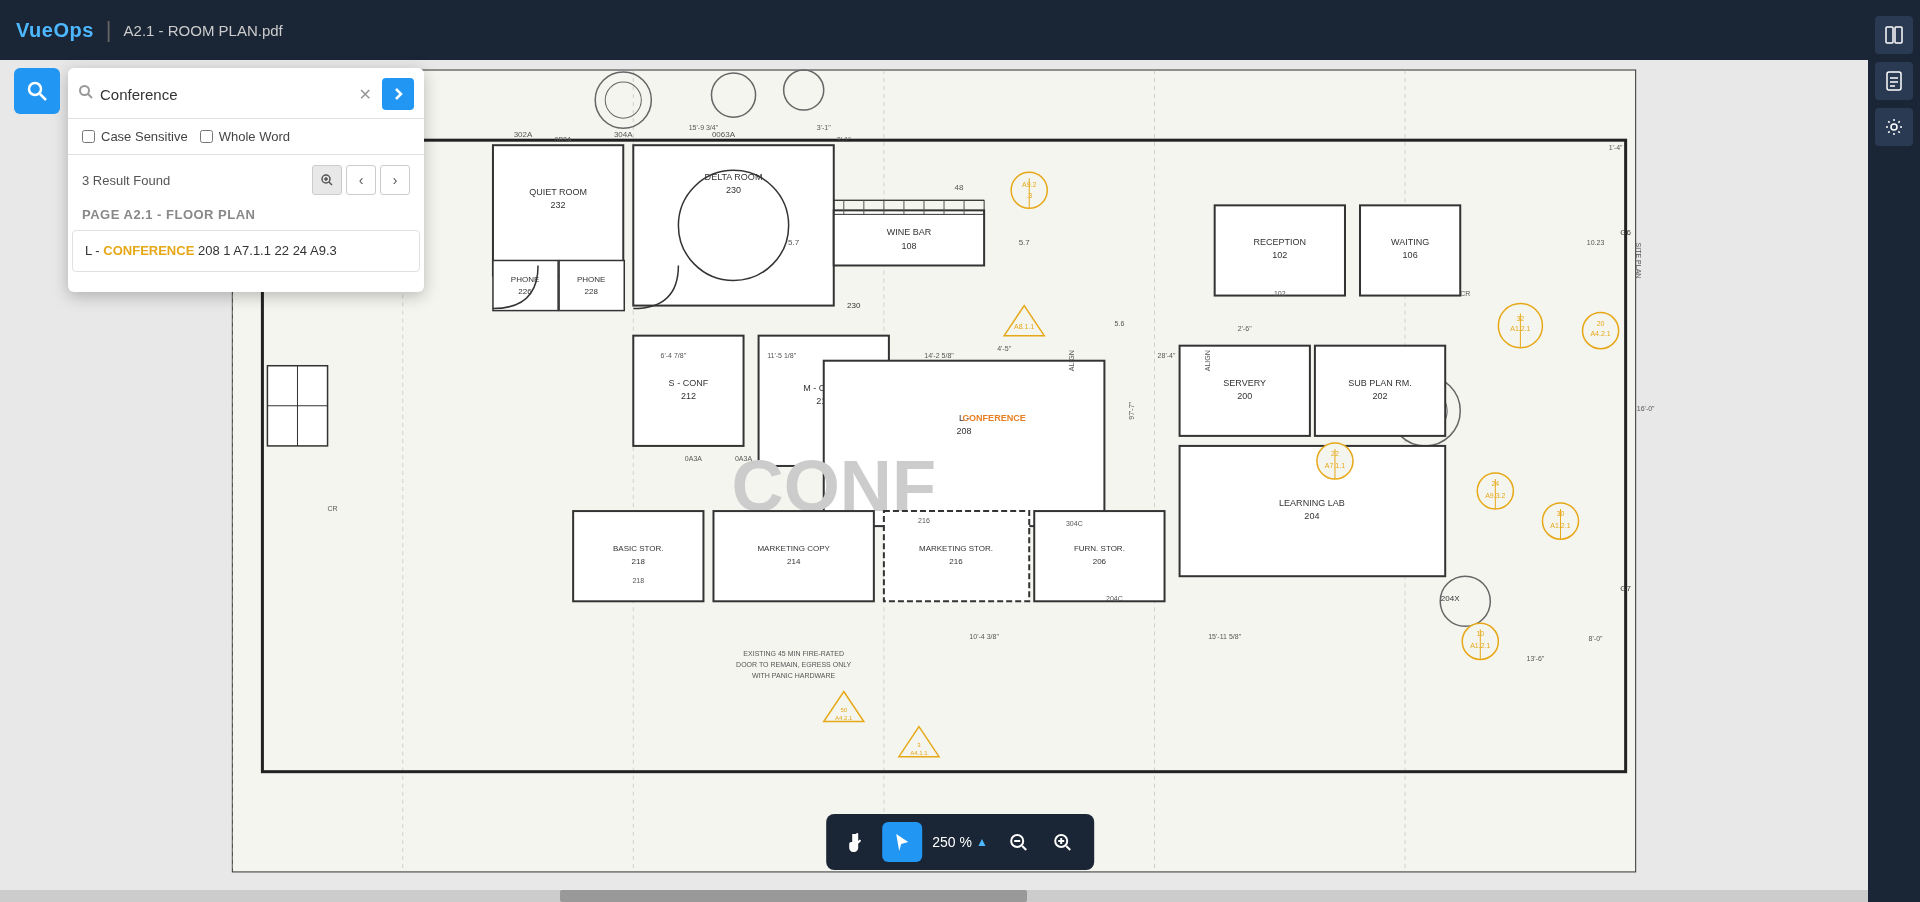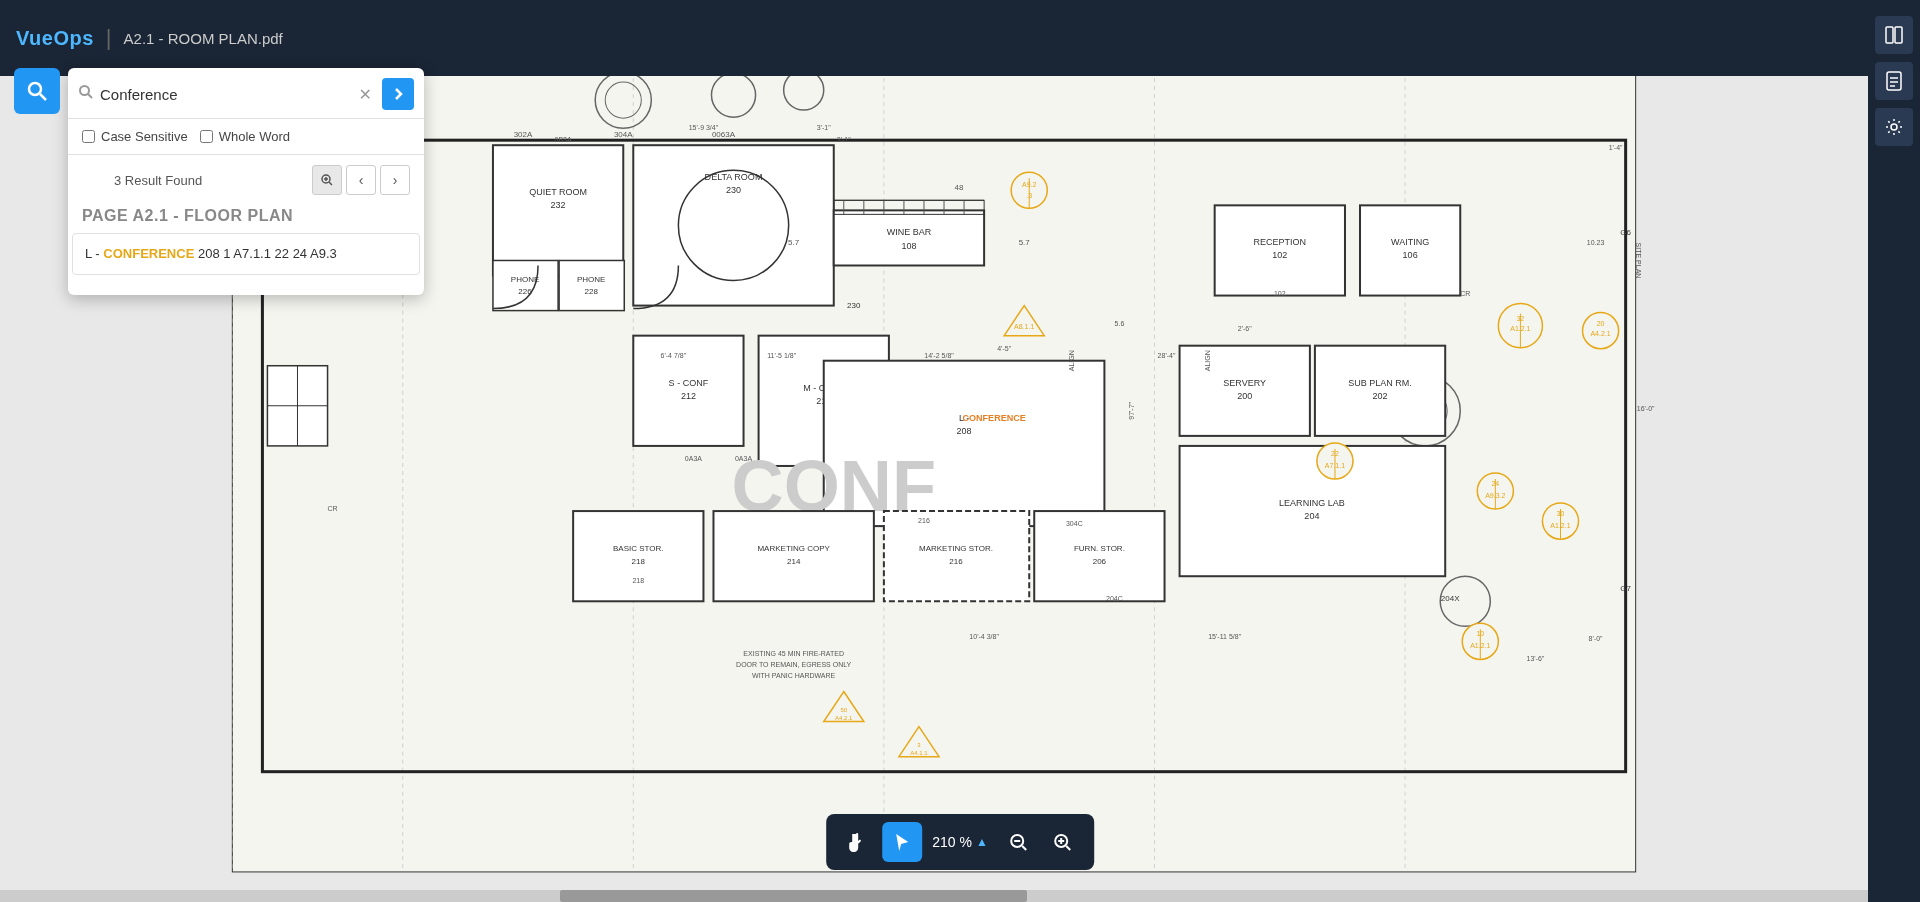--- a/index.html
+++ b/index.html
@@ -2,21 +2,21 @@
 <html><head>
   <meta charset="utf-8">
   <style>
     * { box-sizing: border-box; margin: 0; padding: 0; }
     body { font-family: Arial, sans-serif; background: #f0f0f0; overflow: hidden; width: 1920px; height: 902px; }
 
     
     #topbar {
       position: absolute;
       top: 0; left: 0; right: 0;
-      height: 76px;
+      height: 60px;
       background: #1a2535;
       display: flex;
       align-items: center;
       padding: 12px 16px;
       z-index: 100;
     }
     #topbar .logo {
       color: white;
       font-size: 20px;
       font-weight: bold;
@@ -131,21 +131,20 @@
       font-size: 13px; color: #444; cursor: pointer;
     }
     .checkbox-label input { cursor: pointer; }
 
     
     .results-header {
       display: flex;
       align-items: center;
       justify-content: space-between;
       padding: 10px 14px 6px 14px;
-      margin-left: 32px;
     }
     .results-count {
       font-size: 13px; color: #555;
     }
     .nav-btns {
       display: flex; gap: 4px;
     }
     .nav-btn {
       width: 30px; height: 30px;
       border: 1px solid #ccc;
@@ -154,21 +153,21 @@
       border-radius: 3px;
       display: flex; align-items: center; justify-content: center;
       font-size: 14px;
       color: #555;
     }
     .nav-btn.zoom-btn { background: #e8e8e8; }
 
     
     .page-label {
       padding: 6px 14px 4px 14px;
-      font-size: 16px; font-weight: bold; color: #888;
+      font-size: 13px; font-weight: bold; color: #888;
       letter-spacing: 0.5px;
     }
 
     
     .result-item {
       margin: 4px 4px;
       padding: 10px 12px;
       border: 1px solid #e0e0e0;
       border-radius: 4px;
       font-size: 13px;
@@ -567,21 +566,21 @@
     <svg width="20" height="20" viewBox="0 0 20 20" fill="white">
         <path d="M8 2C8 1.4 8.4 1 9 1s1 .4 1 1v7l1-1c.4-.4 1-.4 1.4 0 .4.4.4 1 0 1.4L10 11.8V16c0 2.2-1.8 4-4 4H5c-2.2 0-4-1.8-4-4v-4c0-1.1.9-2 2-2h1V2z"></path>
       </svg>
   </button>
   <button class="tool-btn active" title="Select tool">
     <svg width="20" height="20" viewBox="0 0 20 20" fill="white">
         <path d="M4 2l12 8-7 2-2 7z"></path>
       </svg>
   </button>
   <div class="zoom-level">
-    <span>210 %</span>
+    <span>250 %</span>
     <span class="zoom-up">▲</span>
   </div>
   <button class="tool-btn" title="Zoom out">
     <svg width="20" height="20" viewBox="0 0 20 20" fill="none" stroke="white" stroke-width="2">
         <circle cx="9" cy="9" r="6"></circle>
         <line x1="14" y1="14" x2="18" y2="18"></line>
         <line x1="6" y1="9" x2="12" y2="9"></line>
       </svg>
   </button>
   <button class="tool-btn" title="Zoom in">

